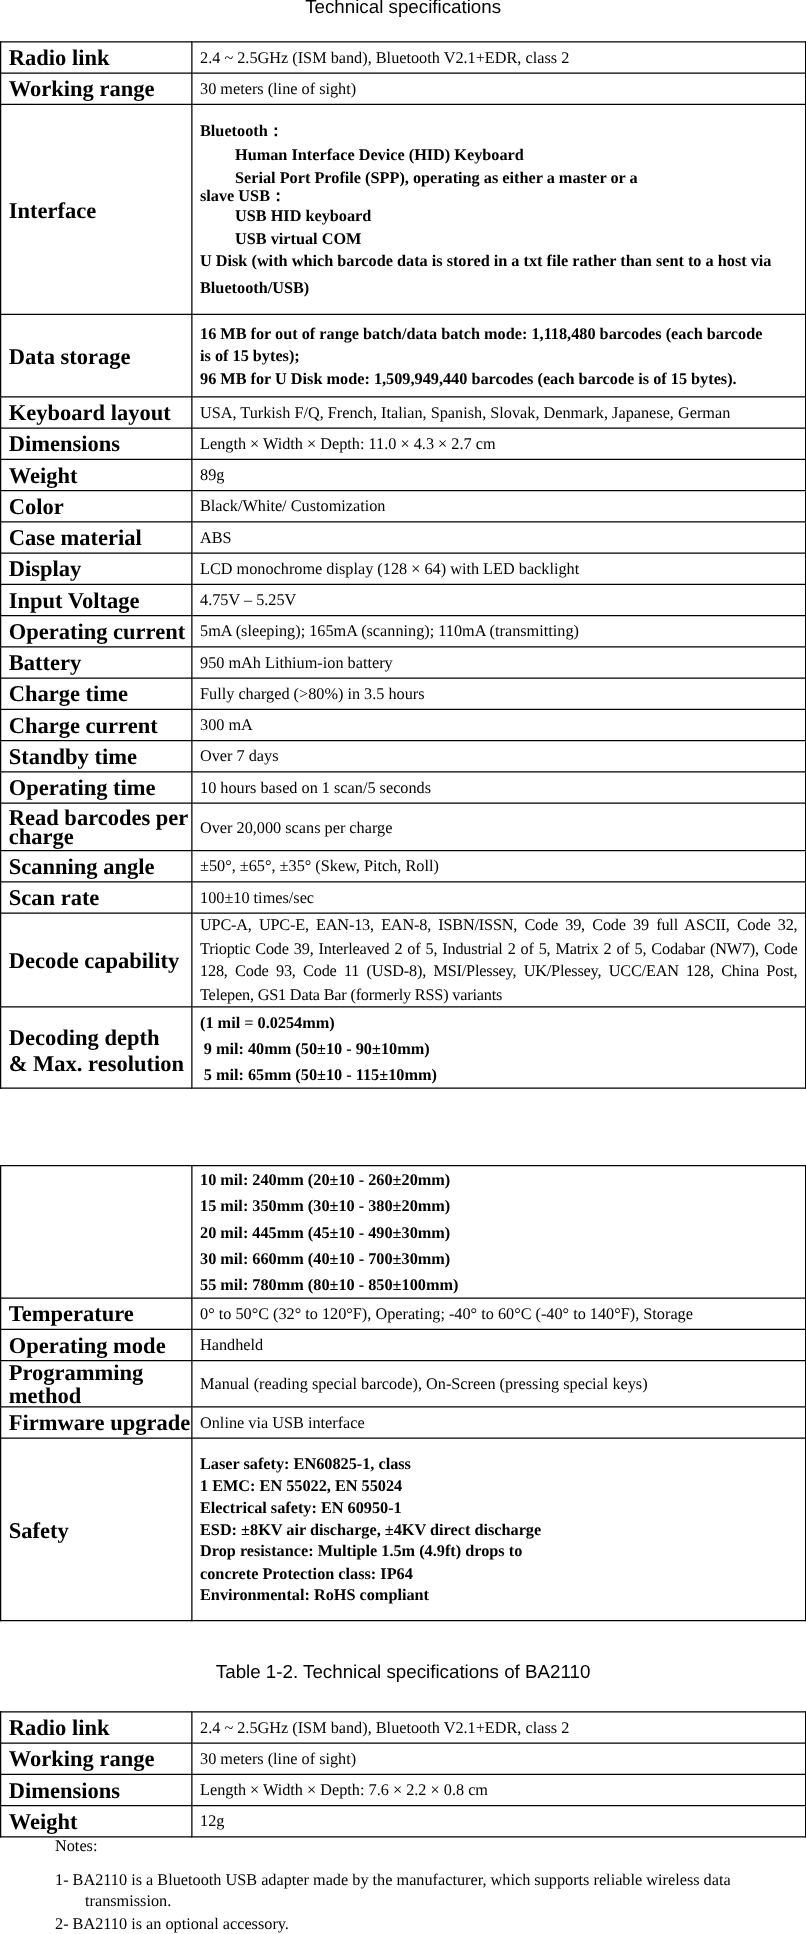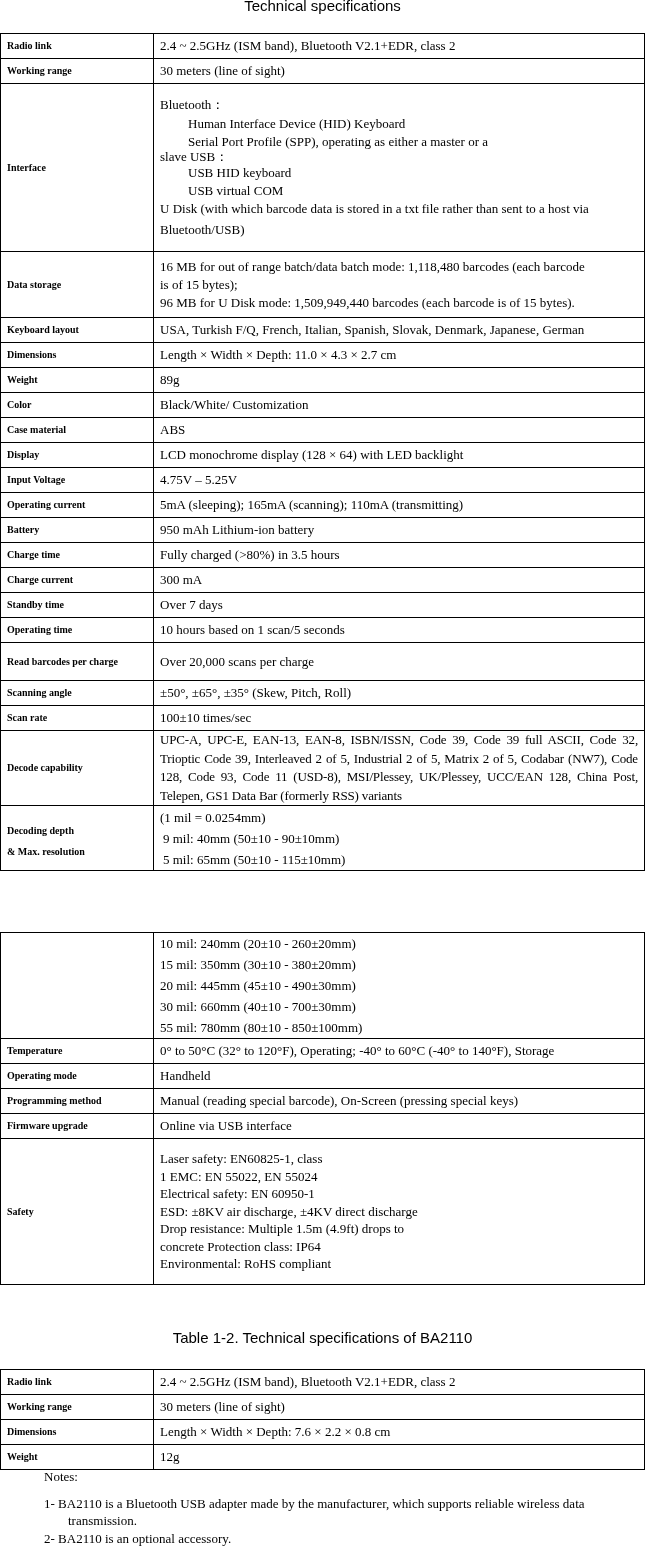--- a/index.html
+++ b/index.html
@@ -1,22 +1,22 @@
 <!DOCTYPE html>
 <html><head>
 <meta charset="utf-8">
 <style>
   html, body { margin:0; padding:0; background:#ffffff; }
   body { width:645px; height:1547px; position:relative; overflow:hidden; color:#000; }
   .caption { position:absolute; left:0; width:645px; text-align:center; font-size:15px; font-family:"Liberation Sans", sans-serif; }
   table.spec { position:absolute; left:0; width:645px; border-collapse:collapse; table-layout:fixed; font-family:"Liberation Serif", serif; font-size:13px; }
   table.spec td { border:1.5px solid #000; padding:0 0 0 6px; vertical-align:middle; line-height:18px; }
-  table.spec td.k { width:146px; font-weight:bold; font-size:10px; }
+  table.spec td.k { width:146px; font-weight:bold; font-size:18px; }
   table.spec td.v { padding-left:6px; padding-right:6px; }
-  .line { display:block; }
+  .line { display:block;font-weight:bold; }
   .ind { padding-left:28px; }
   .ind2 { padding-left:3px; }
   .just { text-align:justify; }
   .notes { position:absolute; left:0; width:645px; font-family:"Liberation Serif", serif; font-size:13px; }
   .notes div { position:absolute; white-space:nowrap; }
 </style>
 </head>
 <body>
 
 <div class="caption" style="top:-3px;">Technical specifications</div>

